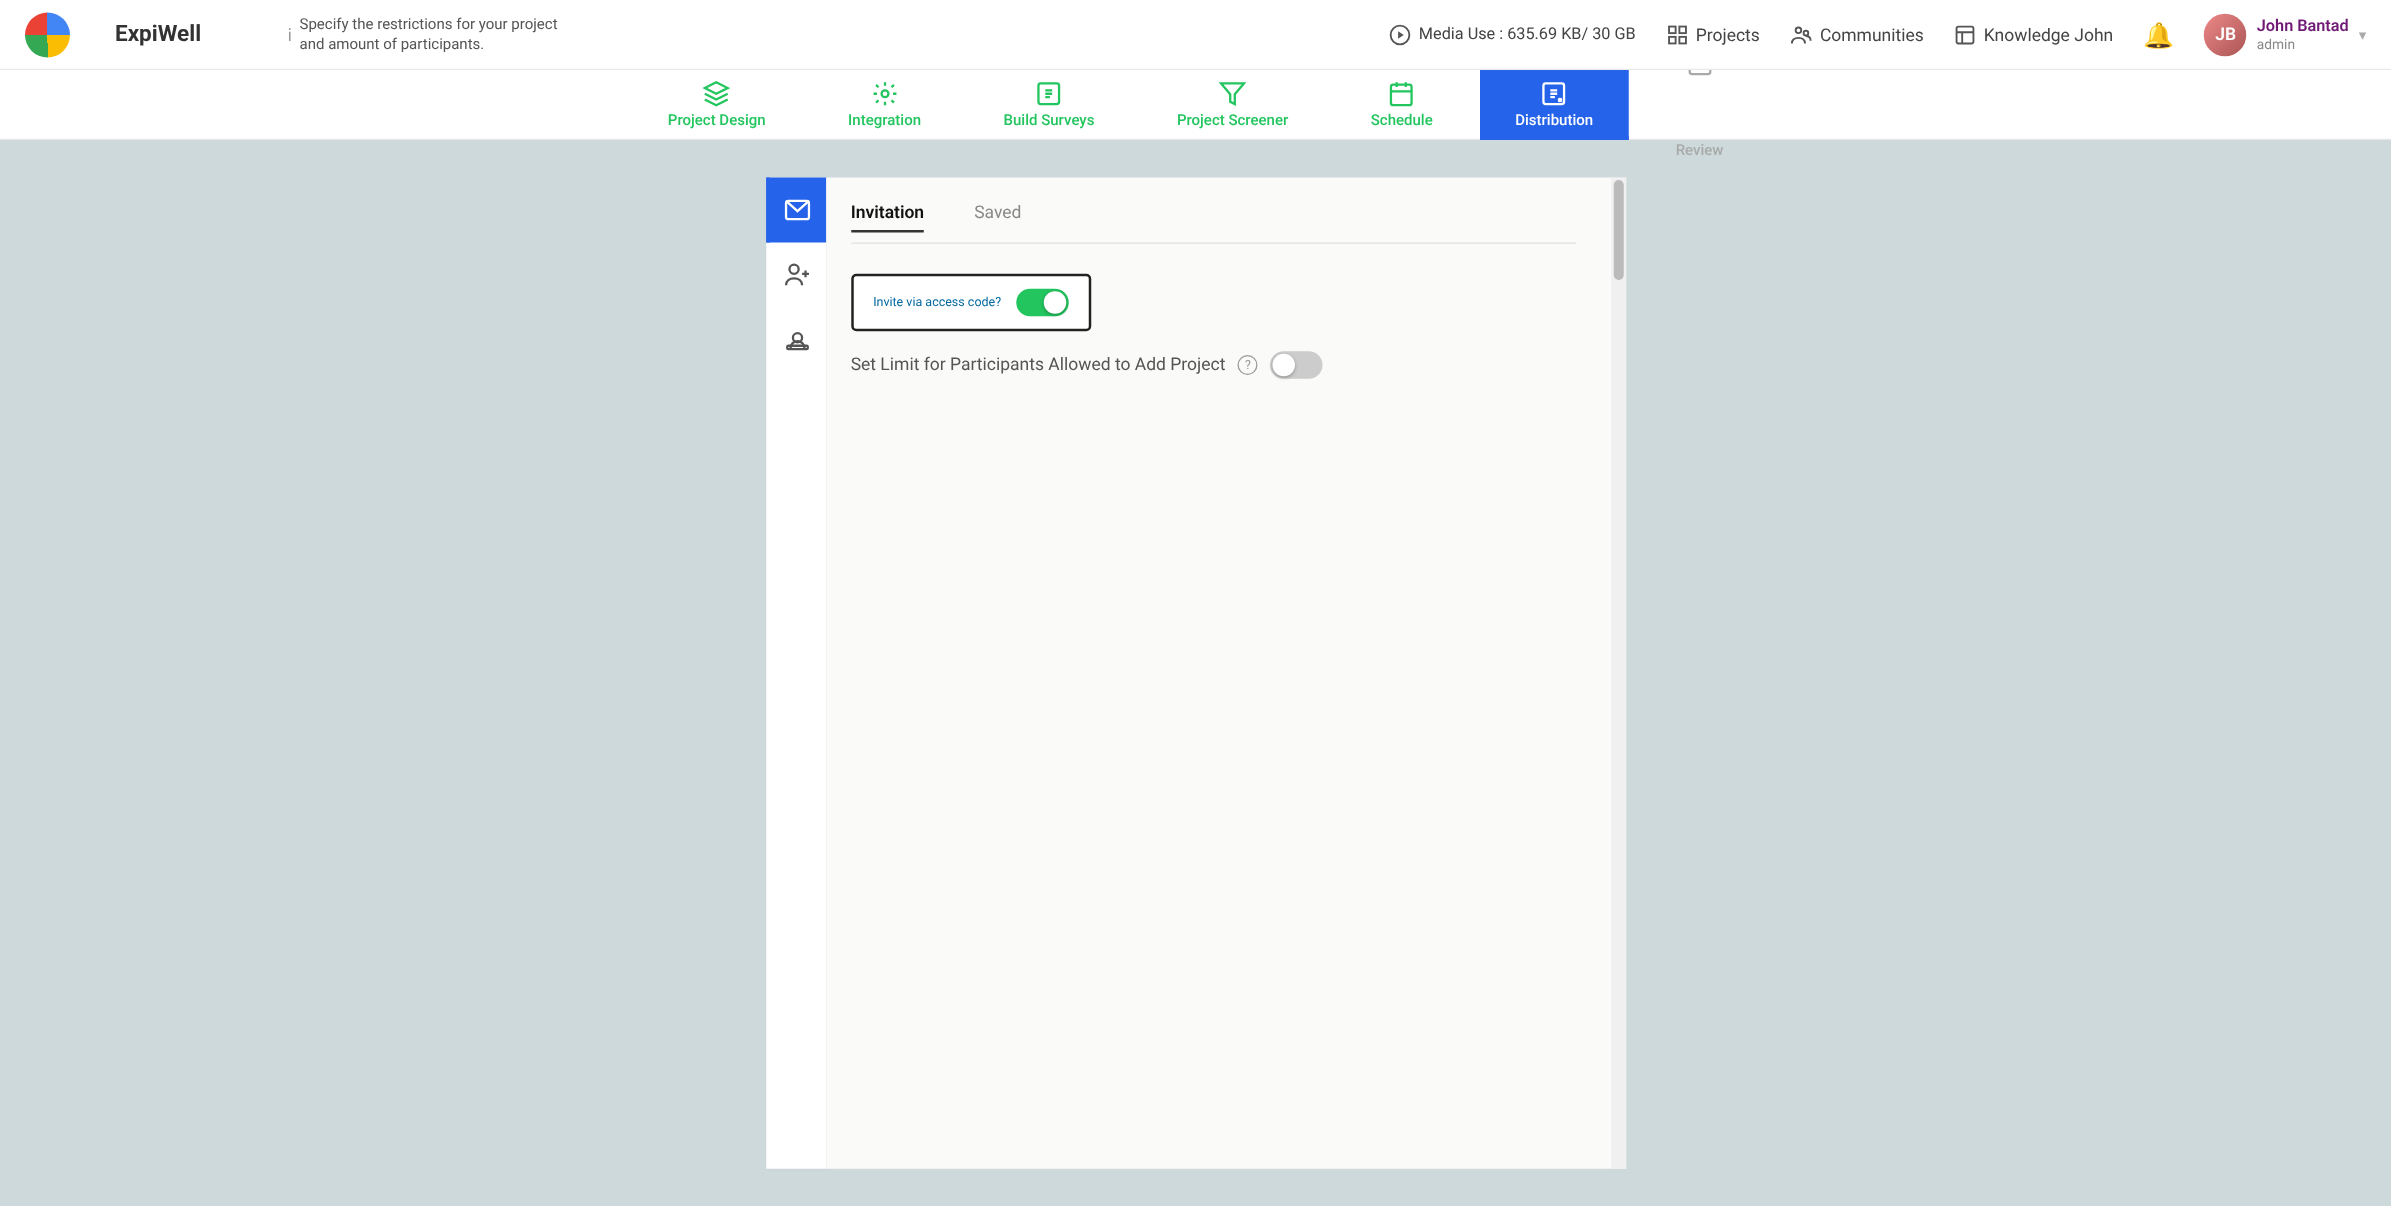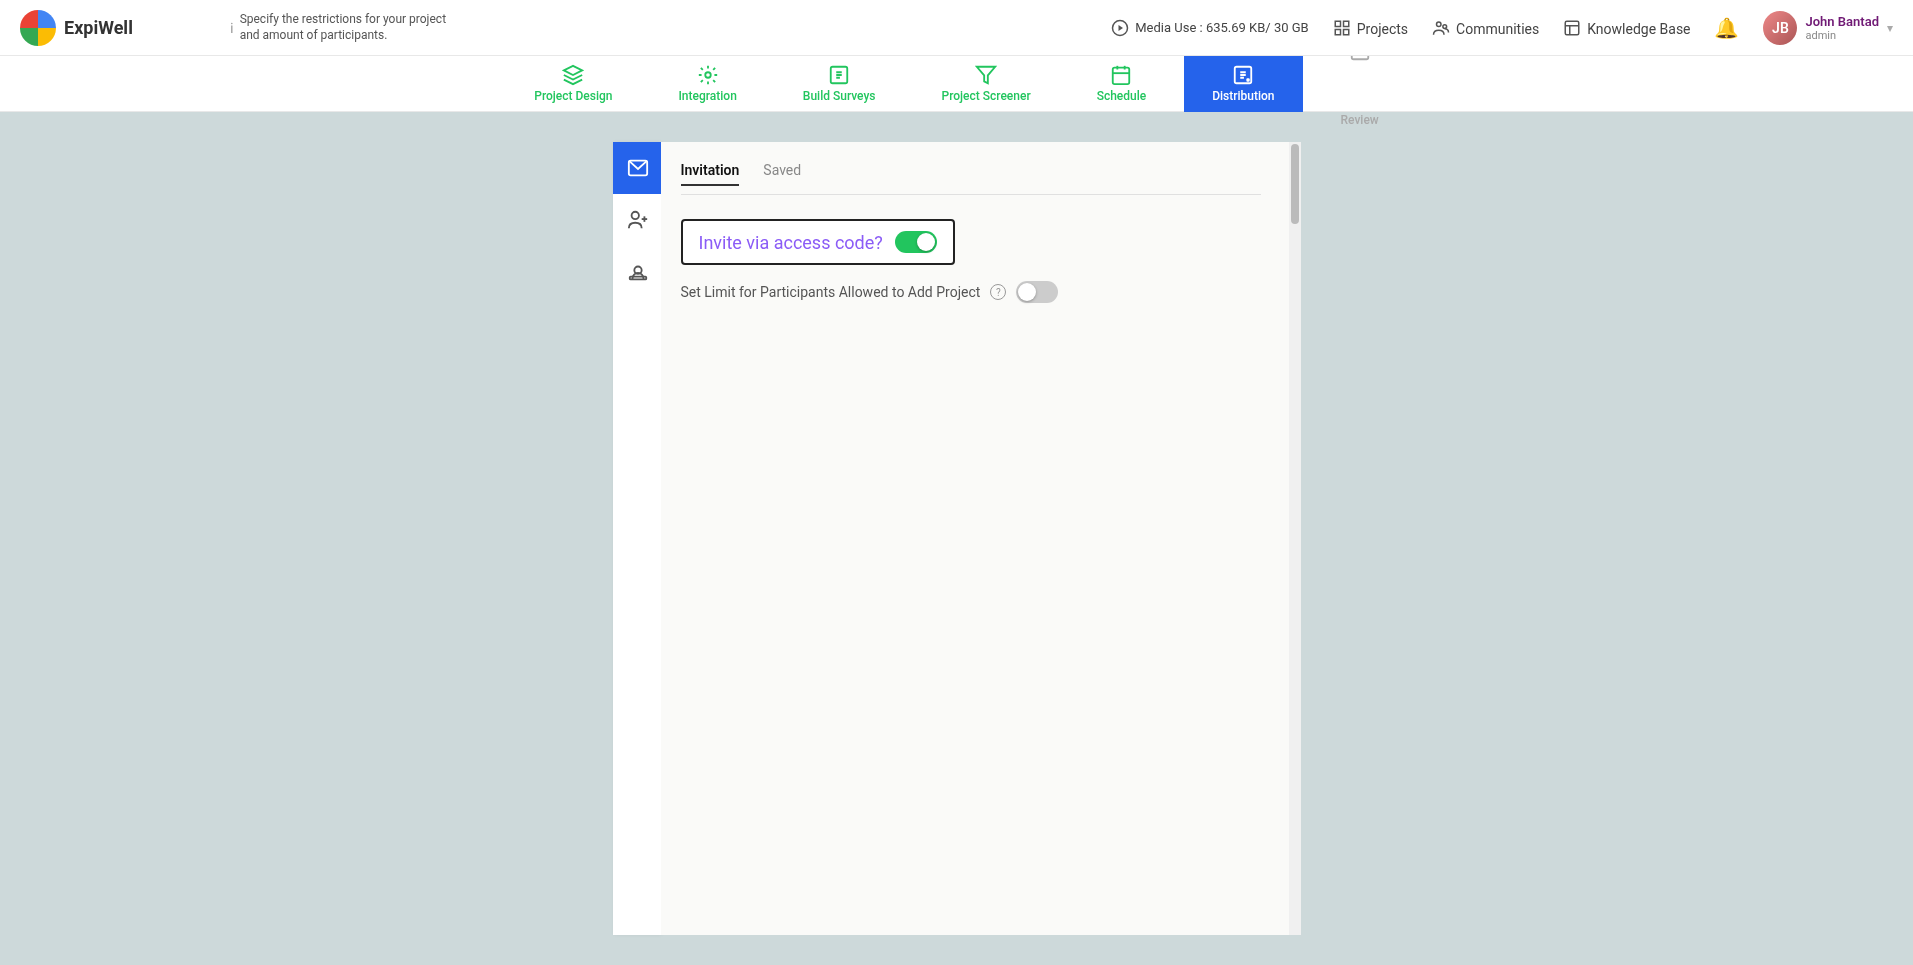--- a/index.html
+++ b/index.html
@@ -25,20 +25,21 @@
     .logo-circle {
       width: 36px;
       height: 36px;
       border-radius: 50%;
       background: conic-gradient(#4285f4 0deg 90deg, #fbbc04 90deg 180deg, #34a853 180deg 270deg, #ea4335 270deg 360deg);
     }
     .logo-text {
       font-weight: 700;
       font-size: 18px;
       color: #333;
+      margin-left: 28px;
     }
     .header-info {
       font-size: 12px;
       color: #555;
       max-width: 220px;
       line-height: 1.3;
     }
     .header-right {
       margin-left: auto;
       display: flex;
@@ -178,21 +179,21 @@
     }
 
     
     .content-inner {
       padding: 20px 40px 20px 20px;
     }
 
     
     .tab-row {
       display: flex;
-      gap: 24px;
+      gap: 40px;
       margin-bottom: 24px;
       border-bottom: 1px solid #e0e0e0;
       padding-bottom: 8px;
     }
     .content-tab {
       font-size: 14px;
       font-weight: 600;
       color: #333;
       cursor: pointer;
       padding-bottom: 6px;
@@ -209,22 +210,22 @@
       display: inline-flex;
       align-items: center;
       gap: 12px;
       border: 2px solid #222;
       border-radius: 4px;
       padding: 10px 16px;
       margin-bottom: 16px;
       background: #fff;
     }
     .access-code-label {
-      font-size: 18px;
-      color: #8b5cf6;
+      font-size: 10px;
+      color: #0369a1;
     }
 
     
     .toggle {
       width: 42px;
       height: 22px;
       background: #22c55e;
       border-radius: 11px;
       position: relative;
       cursor: pointer;
@@ -312,21 +313,21 @@
           <path d="M17 13c2.5 0 5 1.5 5 5"></path>
       </svg>
       <span>Communities</span>
     </a>
     <a class="nav-link">
       <svg width="18" height="18" viewBox="0 0 24 24" fill="none" stroke="#555" stroke-width="2">
         <rect x="3" y="3" width="18" height="18" rx="2"></rect>
           <line x1="3" y1="9" x2="21" y2="9"></line>
           <line x1="9" y1="9" x2="9" y2="21"></line>
       </svg>
-      <span>Knowledge Base</span>
+      <span>Knowledge John</span>
     </a>
     <span class="bell-icon">🔔</span>
     <div class="user-area">
       <div class="user-avatar">JB</div>
       <div>
         <div class="user-name">John Bantad</div>
         <div class="user-role">admin</div>
       </div>
       <span style="color:#aaa;font-size:12px;">▾</span>
     </div>

